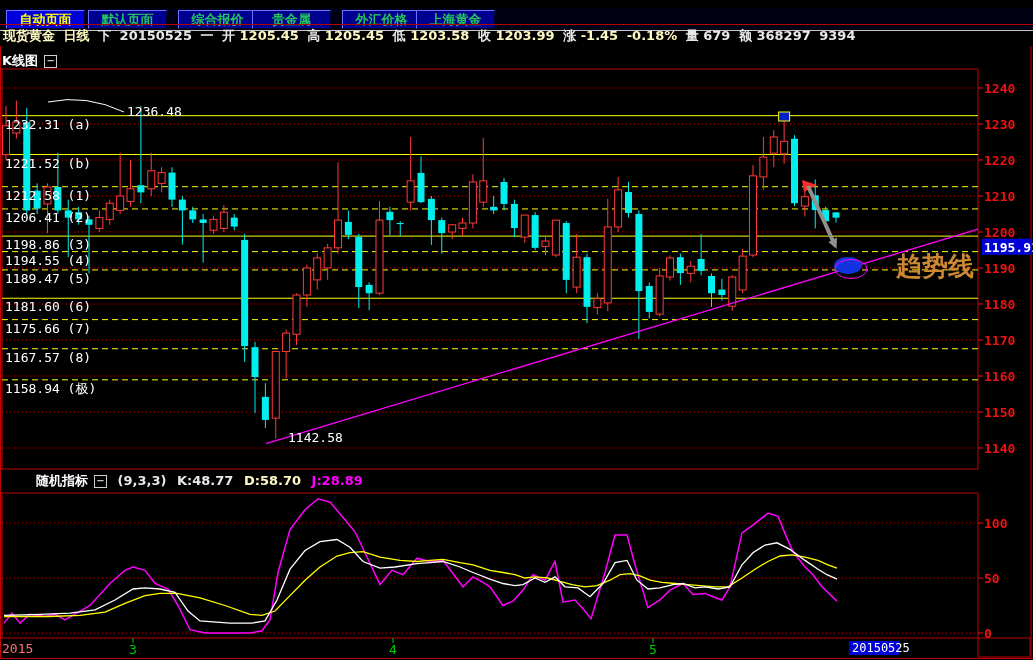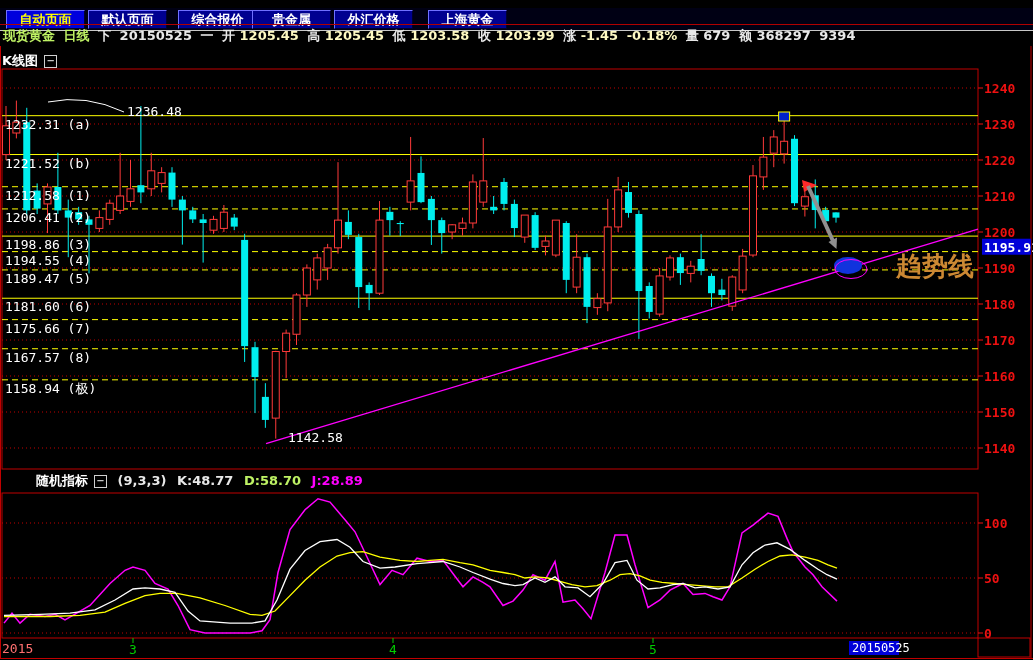--- a/index.html
+++ b/index.html
@@ -2,30 +2,30 @@
 <html><head>
 <meta charset="utf-8">
 <style>
   html,body{margin:0;padding:0;background:#000;}
   body{position:relative;width:1033px;height:660px;overflow:hidden;
        font-family:"DejaVu Sans","Liberation Sans",sans-serif;}
   
   .tabbar{position:absolute;top:0;left:0;width:1033px;height:22px;background:#000014;
           border-bottom:1px solid #c8c8c8;margin-top:8px;}
   .tabbar .tab{position:absolute;top:2px;height:17px;width:77px;line-height:17px;
-          text-align:center;font-size:13px;font-weight:bold;color:#ffffff;
+          text-align:center;font-size:13px;font-weight:bold;color:#22c55e;
           background:#000090;border:1px solid;border-color:#7070ff #000030 #000030 #7070ff;
           cursor:default;}
   .tabbar .tab.active{background:#0000dd;color:#ffff00;}
   .redline{position:absolute;top:24px;left:0;width:1033px;height:1px;background:#b00000;}
   
   .infobar{position:absolute;top:27px;left:3px;width:1026px;height:17px;
            font-size:13px;font-weight:bold;white-space:nowrap;color:#e8e8e8;}
   .infobar span{margin-right:4px;}
-  .c-yel{color:#bef264;}
+  .c-yel{color:#fef9c3;}
   .c-wht{color:#e8e8e8;}
   .c-grn{color:#fef9c3;}
   .c-mag{color:#ff00ff;}
   
   .panel-title{position:absolute;left:2px;font-size:13px;font-weight:bold;color:#ffffff;
                white-space:nowrap;z-index:5;}
   .min-box{display:inline-block;width:11px;height:11px;border:1px solid #d0d0d0;
            color:#d0d0d0;font-size:10px;line-height:9px;text-align:center;
            vertical-align:middle;margin-left:6px;background:#000;}
   #kline-title{top:52px;}
@@ -35,22 +35,22 @@
   svg text{font-family:"DejaVu Sans Mono","Liberation Mono",monospace;}
 </style>
 </head>
 <body>
 
 <div class="tabbar">
   <div class="tab active" style="left:6px">自动页面</div>
   <div class="tab" style="left:88px">默认页面</div>
   <div class="tab" style="left:178px">综合报价</div>
   <div class="tab" style="left:252px">贵金属</div>
-  <div class="tab" style="left:334px">外汇价格</div>
-  <div class="tab" style="left:428px">上海黄金</div>
+  <div class="tab" style="left:342px">外汇价格</div>
+  <div class="tab" style="left:416px">上海黄金</div>
 </div>
 <div class="redline"></div>
 
 <div class="infobar">
   <span class="c-yel">现货黄金</span>
   <span class="c-yel">日线</span>
   <span class="c-wht">下</span>
   <span class="c-wht">20150525</span>
   <span class="c-wht">一</span>
   <span class="c-wht" style="margin-right:0">开</span>

